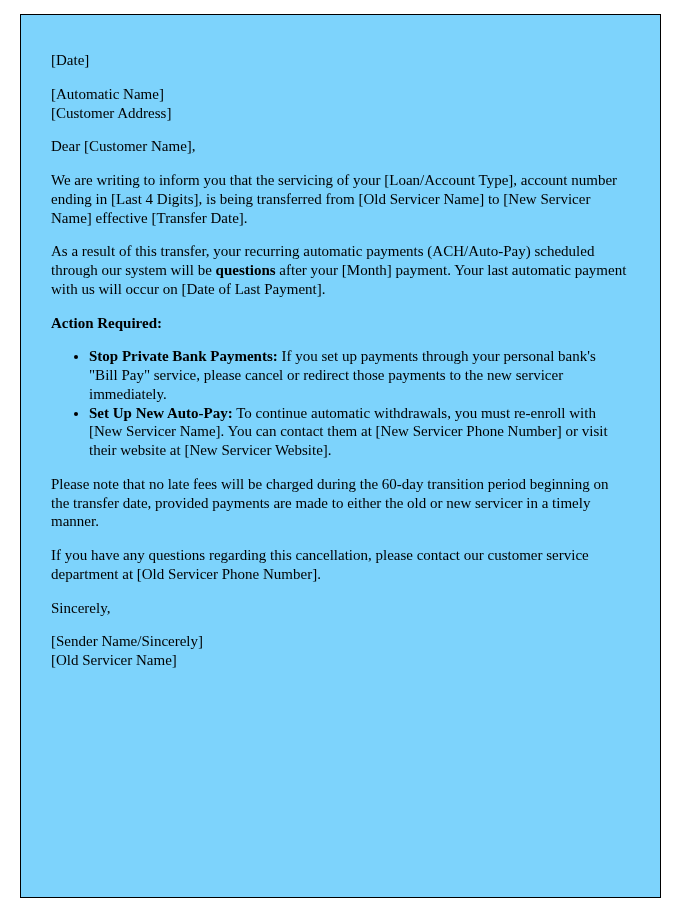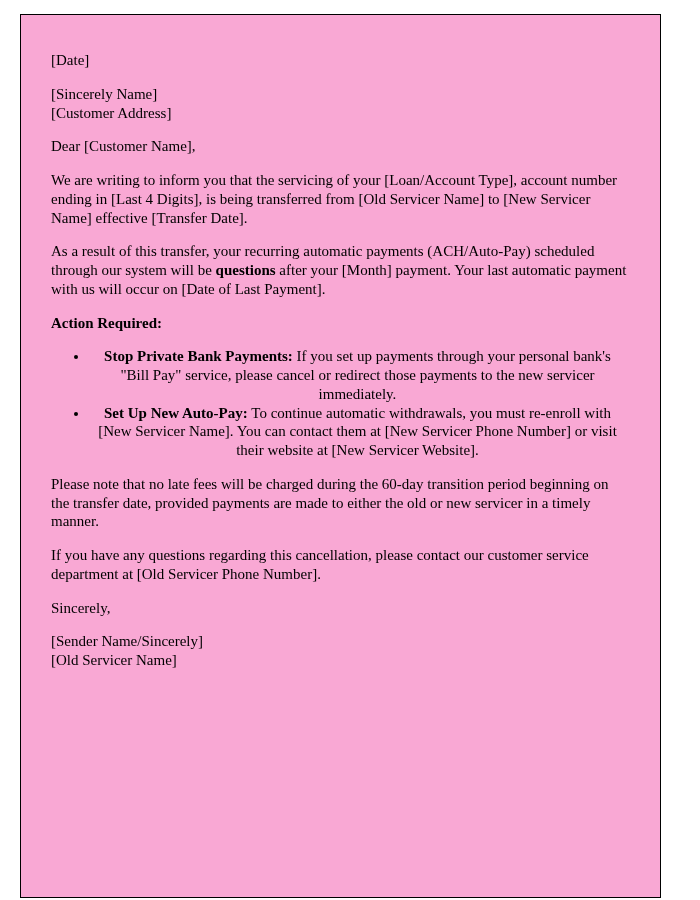--- a/index.html
+++ b/index.html
@@ -10,48 +10,47 @@
     overflow: hidden;
     font-family: "Liberation Serif", serif;
   }
   .page {
     position: absolute;
     left: 20px;
     top: 14px;
     width: 641px;
     height: 884px;
     border: 1px solid #000000;
-    background: #f9a8d4;
+    background: #7dd3fc;
     padding: 36px 30px 30px 30px;
     color: #000000;
   }
   .doc {
     font-size: 15px;
     line-height: 1.25;
   }
   .doc p { margin: 0 0 15px 0; }
   .doc .block { margin: 0 0 15px 0; }
   .bold { font-weight: bold; }
   .doc ul {
     margin: 0 4px 15px 0;
     padding-left: 38px;
     list-style-type: disc;
-    text-align: center;
   }
   .doc li { margin: 0; }
 </style>
 </head>
 <body>
 
 <div class="page doc">
 
   <p>[Date]</p>
 
   <div class="block">
-    <div>[Sincerely Name]</div>
+    <div>[Automatic Name]</div>
     <div>[Customer Address]</div>
   </div>
 
 
   <p>Dear [Customer Name],</p>
 
   <p>We are writing to inform you that the servicing of your [Loan/Account Type], account number ending in [Last 4 Digits], is being transferred from [Old Servicer Name] to [New Servicer Name] effective [Transfer Date].</p>
 
   <p><span>As a result of this transfer, your recurring automatic payments (ACH/Auto-Pay) scheduled through our system will be </span><strong>questions</strong><span> after your [Month] payment. Your last automatic payment with us will occur on [Date of Last Payment].</span></p>
 

